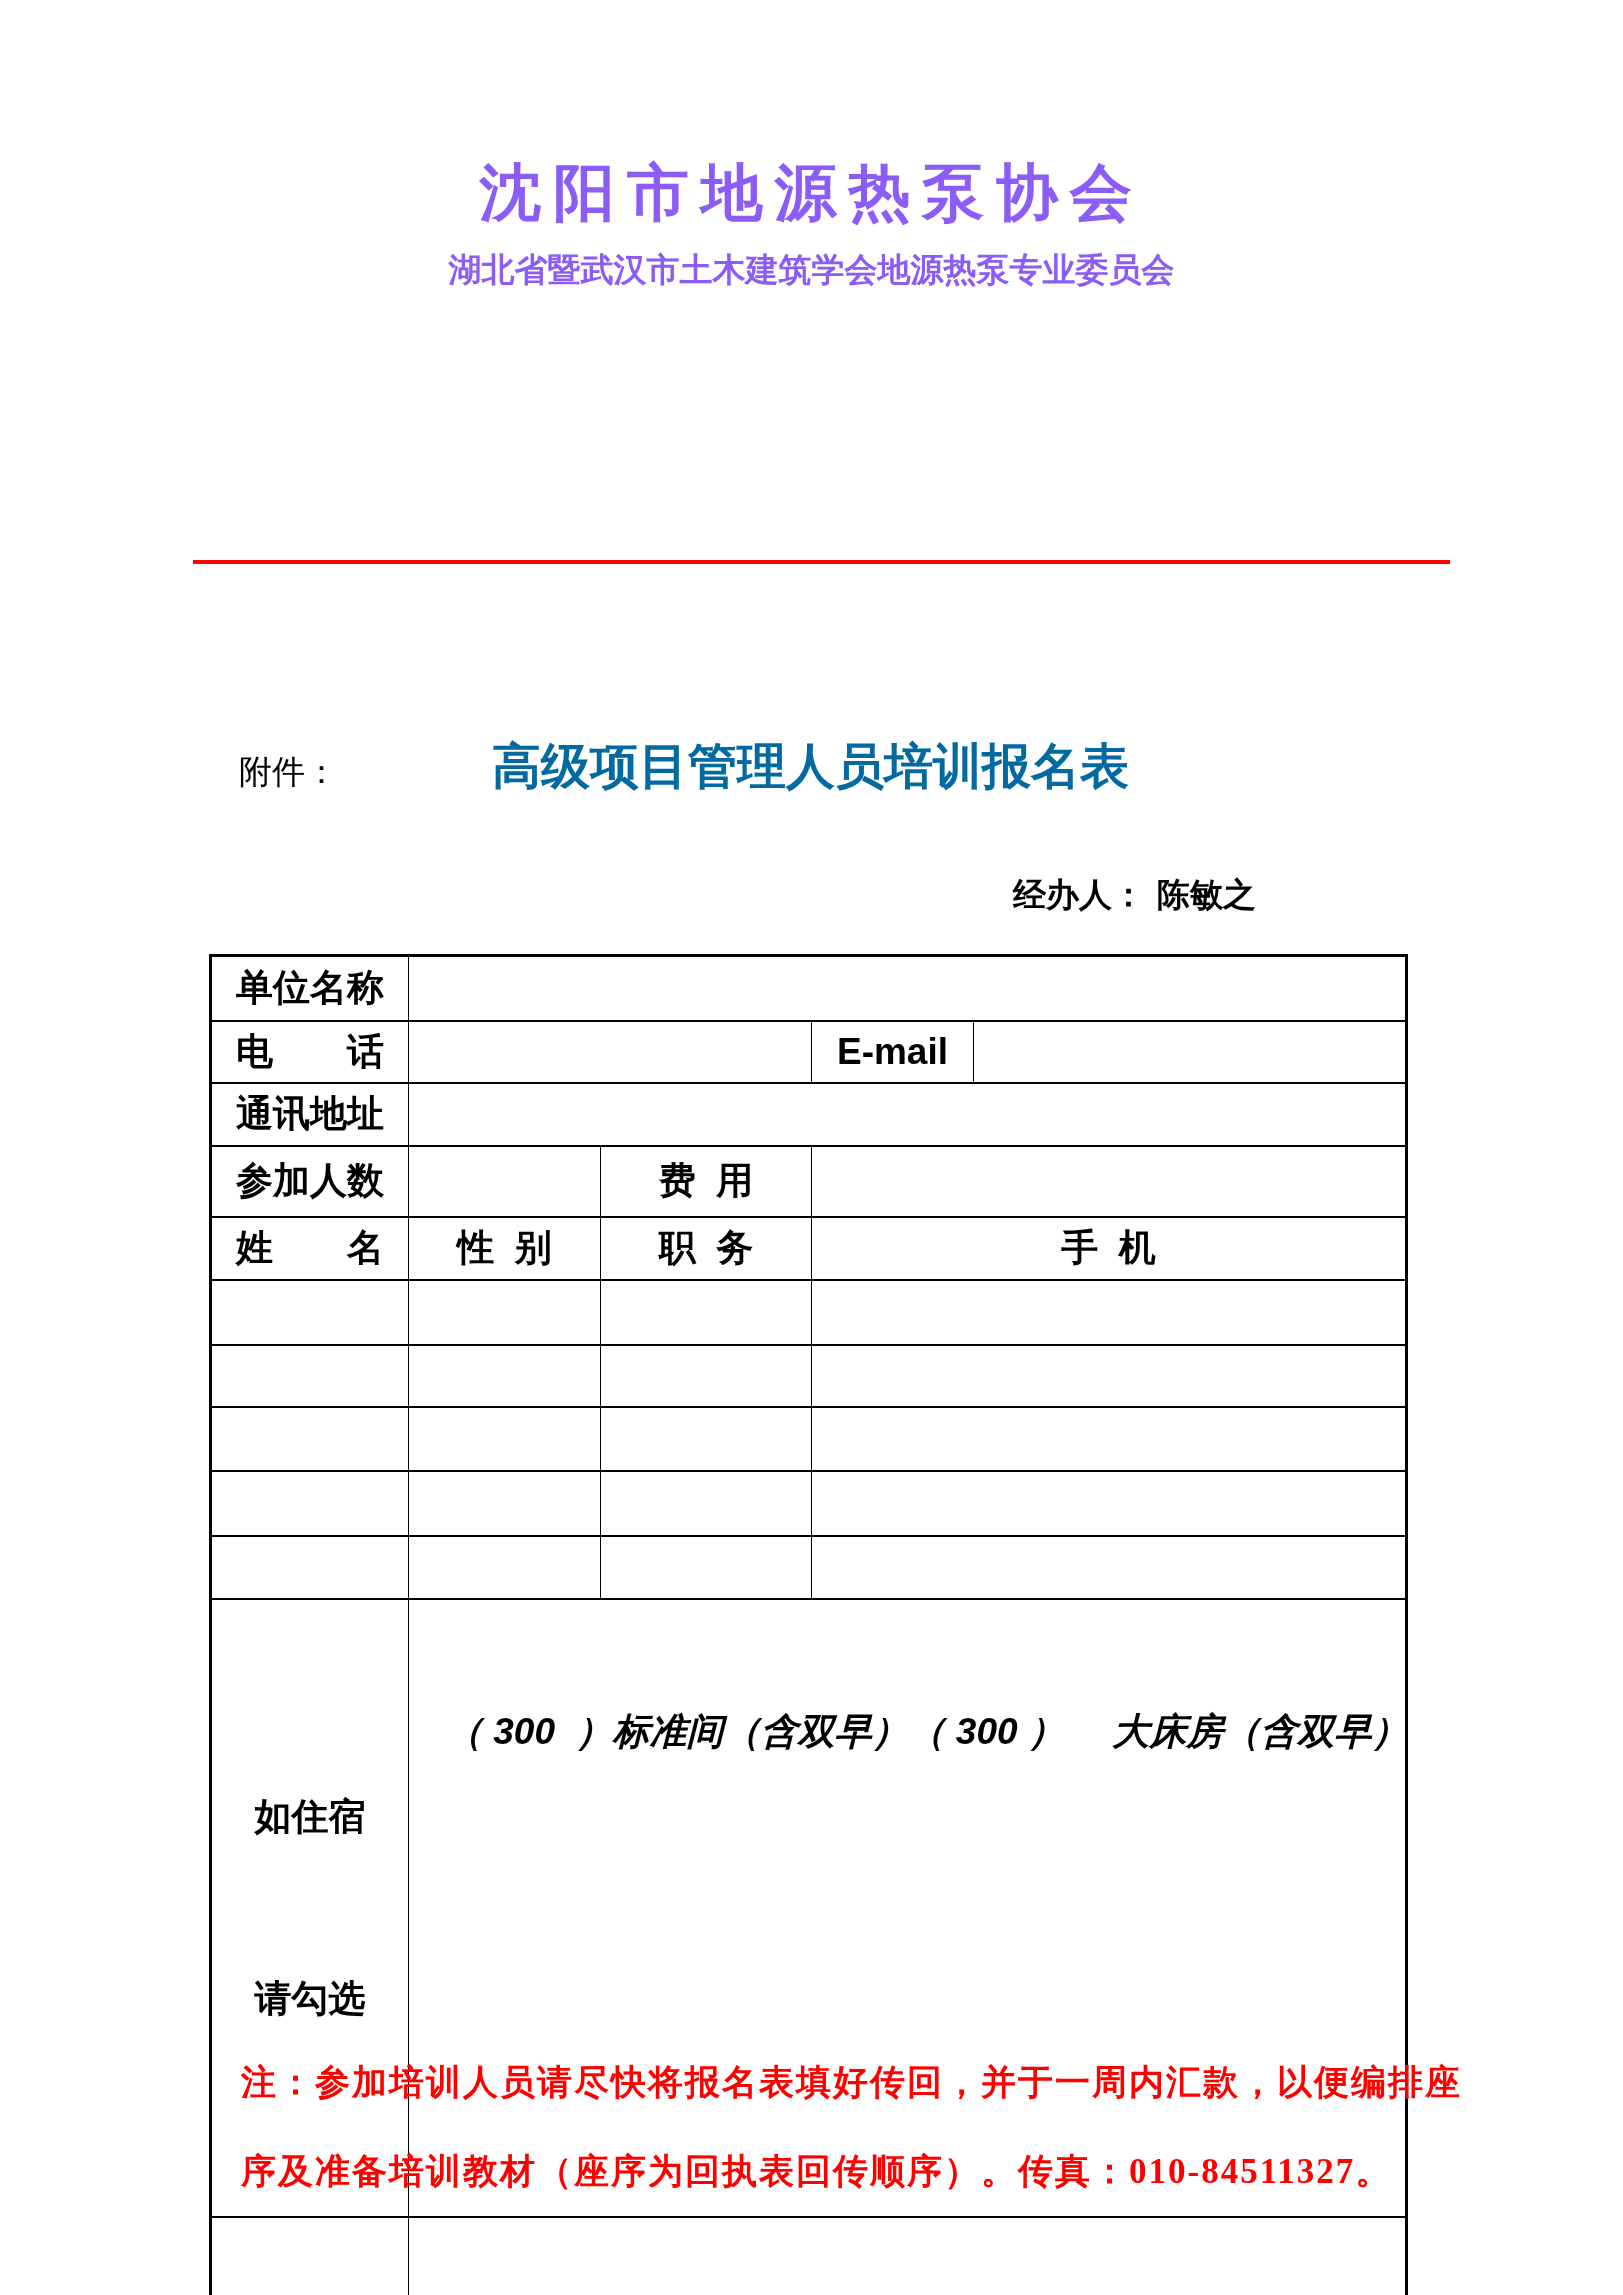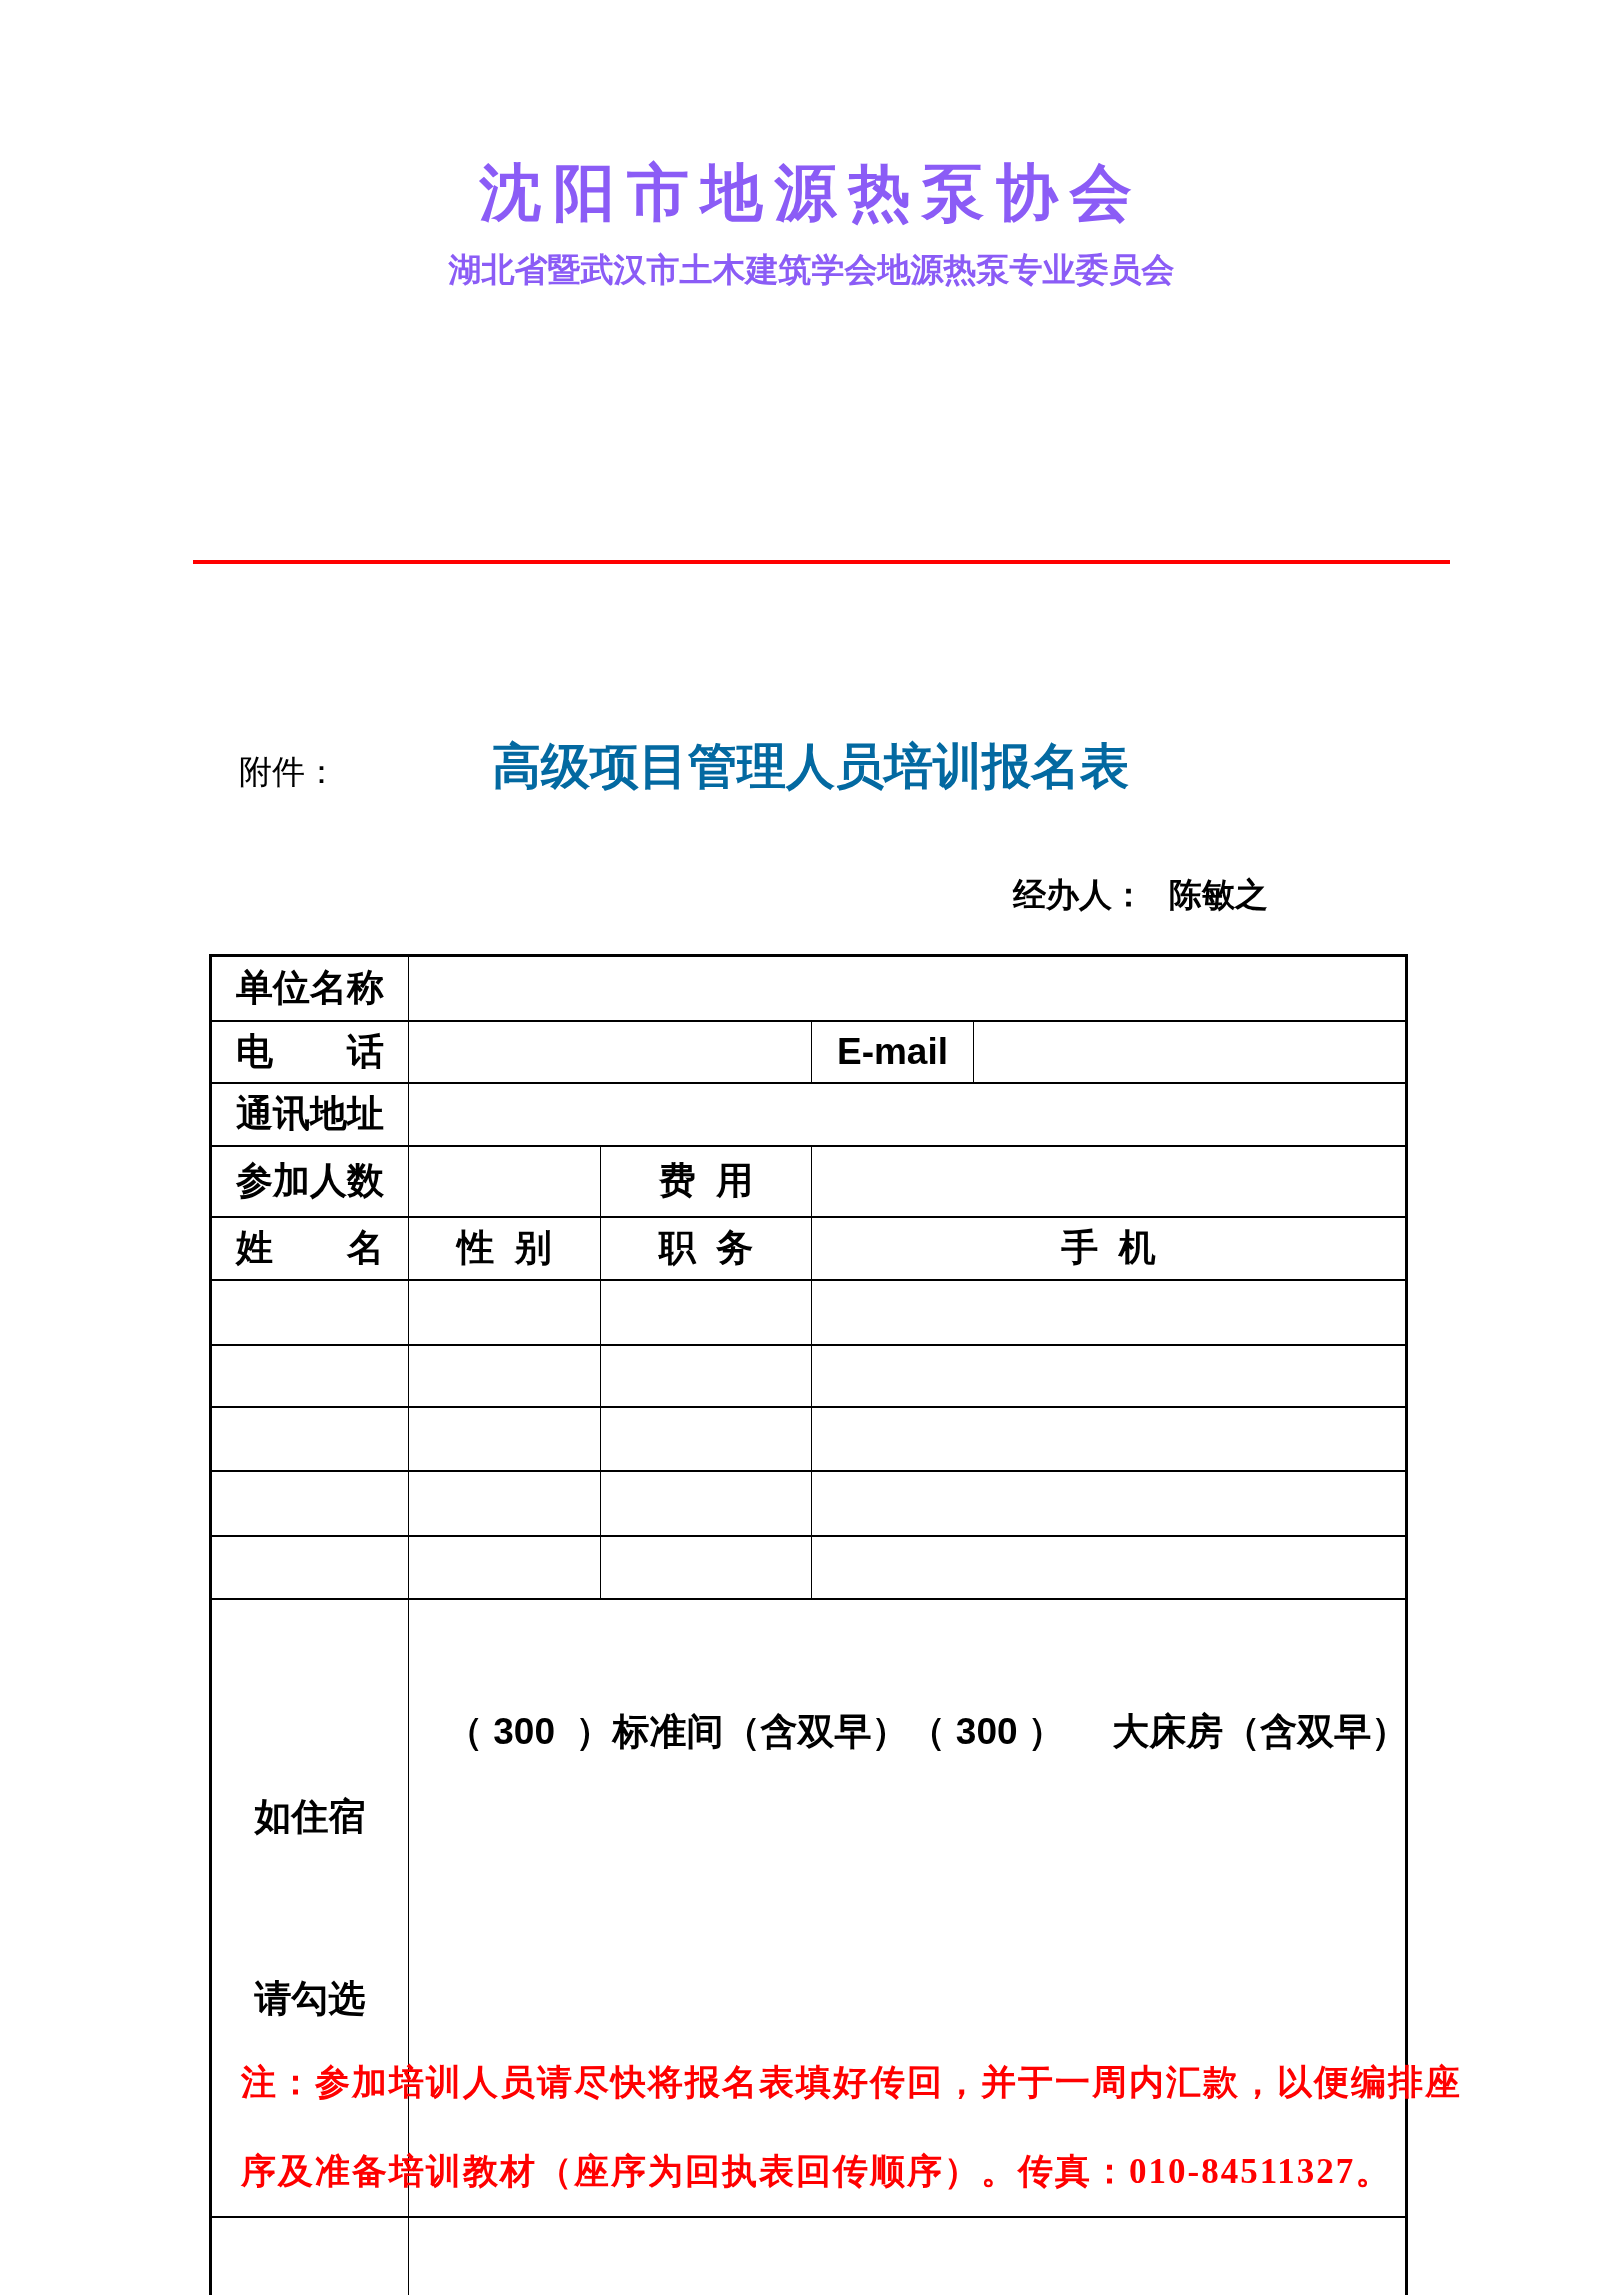--- a/index.html
+++ b/index.html
@@ -14,36 +14,36 @@
     white-space:pre;line-height:1.0;
   }
   .org-line.l1{font-size:62px;letter-spacing:11.8px;margin-bottom:29.5px;}
   .org-line.l2{font-size:62px;letter-spacing:5.2px;margin-bottom:30px;}
   .org-line.l3{font-size:33px;letter-spacing:0px;margin-bottom:34px;}
   .org-line.l4{font-size:62px;letter-spacing:19.6px;}
   .red-rule{position:absolute;left:193px;top:560px;width:1257px;height:3.9px;background:#ff0000;}
   
   .attach-label{position:absolute;left:239px;top:750px;font-size:33px;font-weight:normal;white-space:pre;}
   .doc-title{position:absolute;left:492px;top:734px;font-size:49px;font-weight:bold;color:#0369a1;white-space:pre;}
-  .agent-row{position:absolute;left:1013px;top:873px;font-size:33px;font-weight:bold;display:flex;column-gap:24px;white-space:pre;}
+  .agent-row{position:absolute;left:1013px;top:873px;font-size:33px;font-weight:bold;display:flex;column-gap:12px;white-space:pre;}
   
   table.form{
     position:absolute;left:209px;top:954px;width:1195px;
     border-collapse:collapse;table-layout:fixed;
     border:3.3px solid #000;
   }
   table.form td{
     border:1.3px solid #000;border-top-width:2.6px;border-bottom-width:2.6px;
     font-size:37px;font-weight:bold;vertical-align:middle;
     white-space:pre;overflow:hidden;padding:0;
   }
   td.lbl{text-align:center;}
   td.val{background:#ffffff;}
   td.center{text-align:center;}
-  .housing-content{display:flex;align-items:flex-start;padding:23.6px 0 0 37px;font-size:37px;font-weight:bold;white-space:pre;}
+  .housing-content{display:flex;align-items:flex-start;padding:23.6px 0 0 37px;font-size:37px;font-weight:bold;white-space:pre;font-style:italic;}
   .stack2 div{line-height:98px;text-align:center;}
   
   .note-line{
     position:absolute;left:241px;color:#ff0000;
     font-family:"Liberation Serif",serif;font-weight:bold;
     font-size:35px;letter-spacing:2px;white-space:pre;
   }
   .note-line.n1{top:2059px;}
   .note-line.n2{top:2148px;}
 </style>

